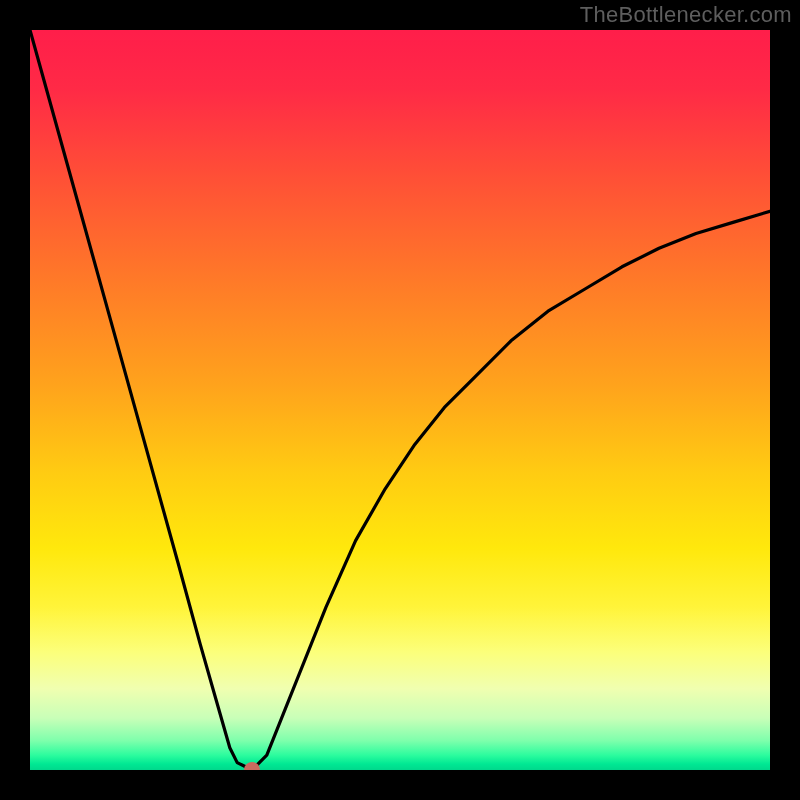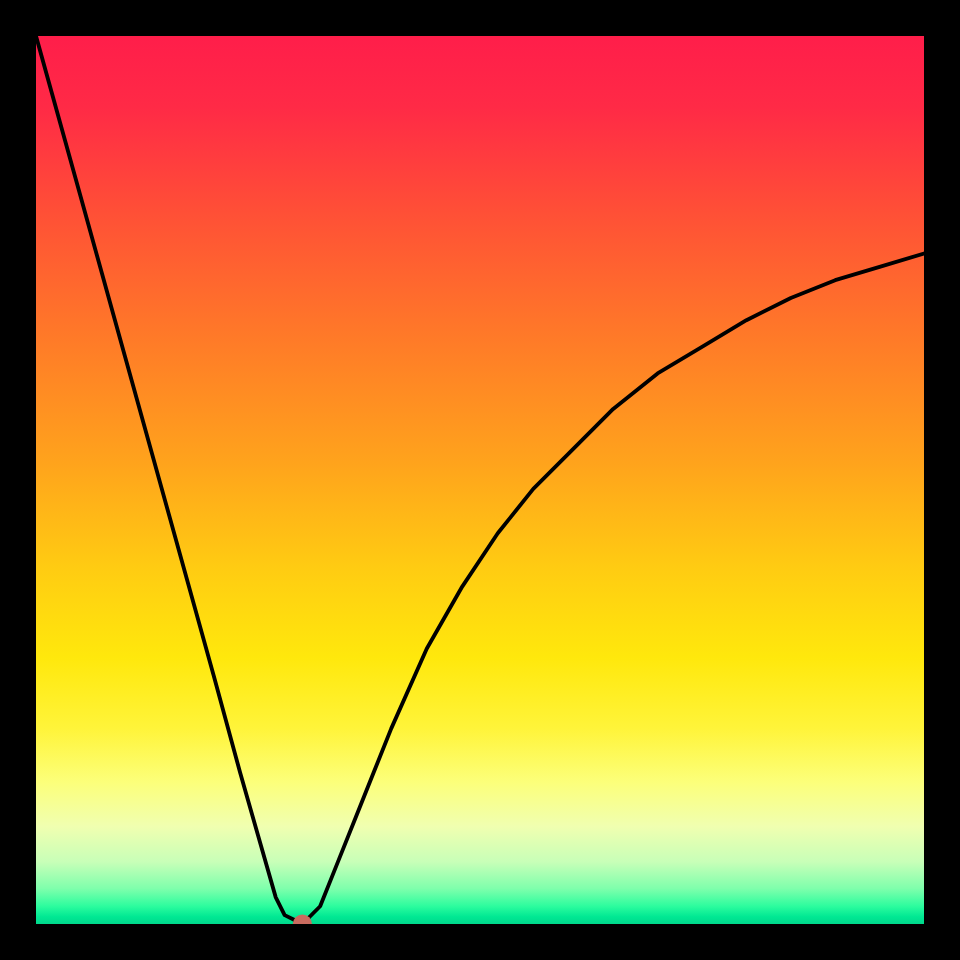--- a/index.html
+++ b/index.html
@@ -70,20 +70,21 @@
     background: #c96b5f;
     transform: translate(-50%, -50%);
     z-index: 3;
   }
 </style>
 </head>
 <body>
 
 <div class="frame">
 
+  <div class="watermark">TheBottlenecker.com</div>
 
   <div class="plot-area">
     <svg class="curve" viewBox="0 0 740 740" preserveAspectRatio="none">
       <path id="curve-path" d="M0.00 0.00 L37.00 133.20 L74.00 266.40 L111.00 399.60 L148.00 532.80 L170.20 614.20 L185.00 666.00 L199.80 717.80 L207.20 732.60 L214.60 736.30 L222.00 740.00 L236.80 725.20 L251.60 688.20 L266.40 651.20 L281.20 614.20 L296.00 577.20 L325.60 510.60 L355.20 458.80 L384.80 414.40 L414.40 377.40 L444.00 347.80 L481.00 310.80 L518.00 281.20 L555.00 259.00 L592.00 236.80 L629.00 218.30 L666.00 203.50 L703.00 192.40 L740.00 181.30" fill="none" stroke="#000000" stroke-width="3.2" stroke-linecap="round" stroke-linejoin="round"></path>
     </svg>
     <div id="marker-dot" class="dot" style="left: 222px; top: 740px; background: rgb(201, 107, 95);"></div>
   </div>
 
 </div>
 

